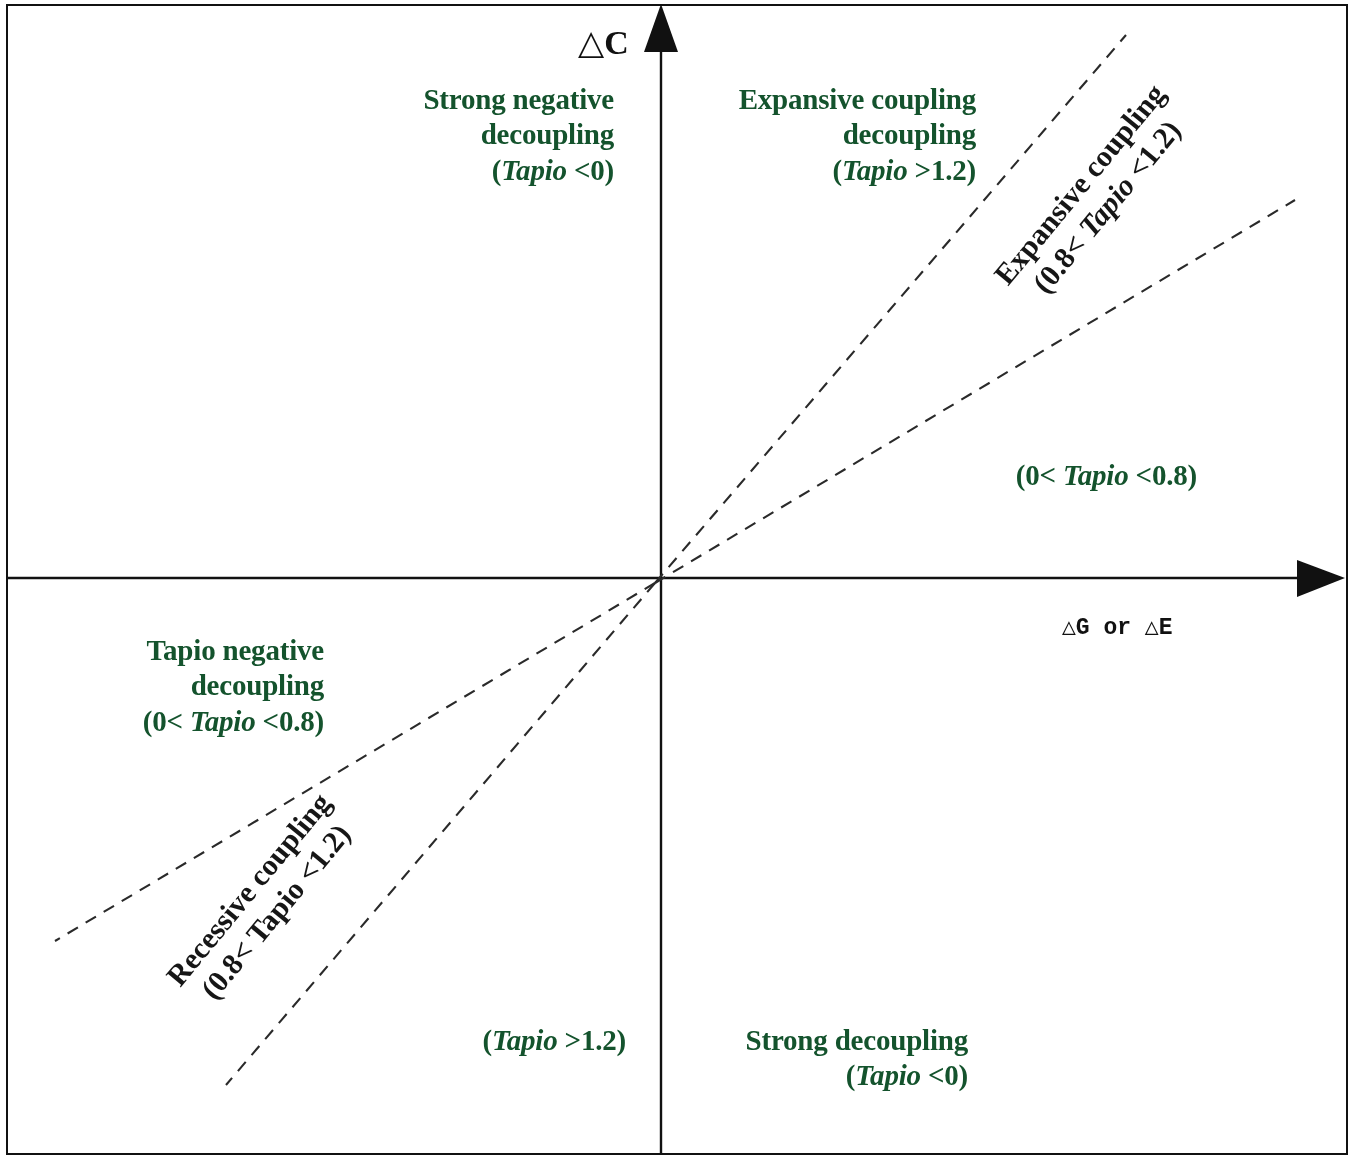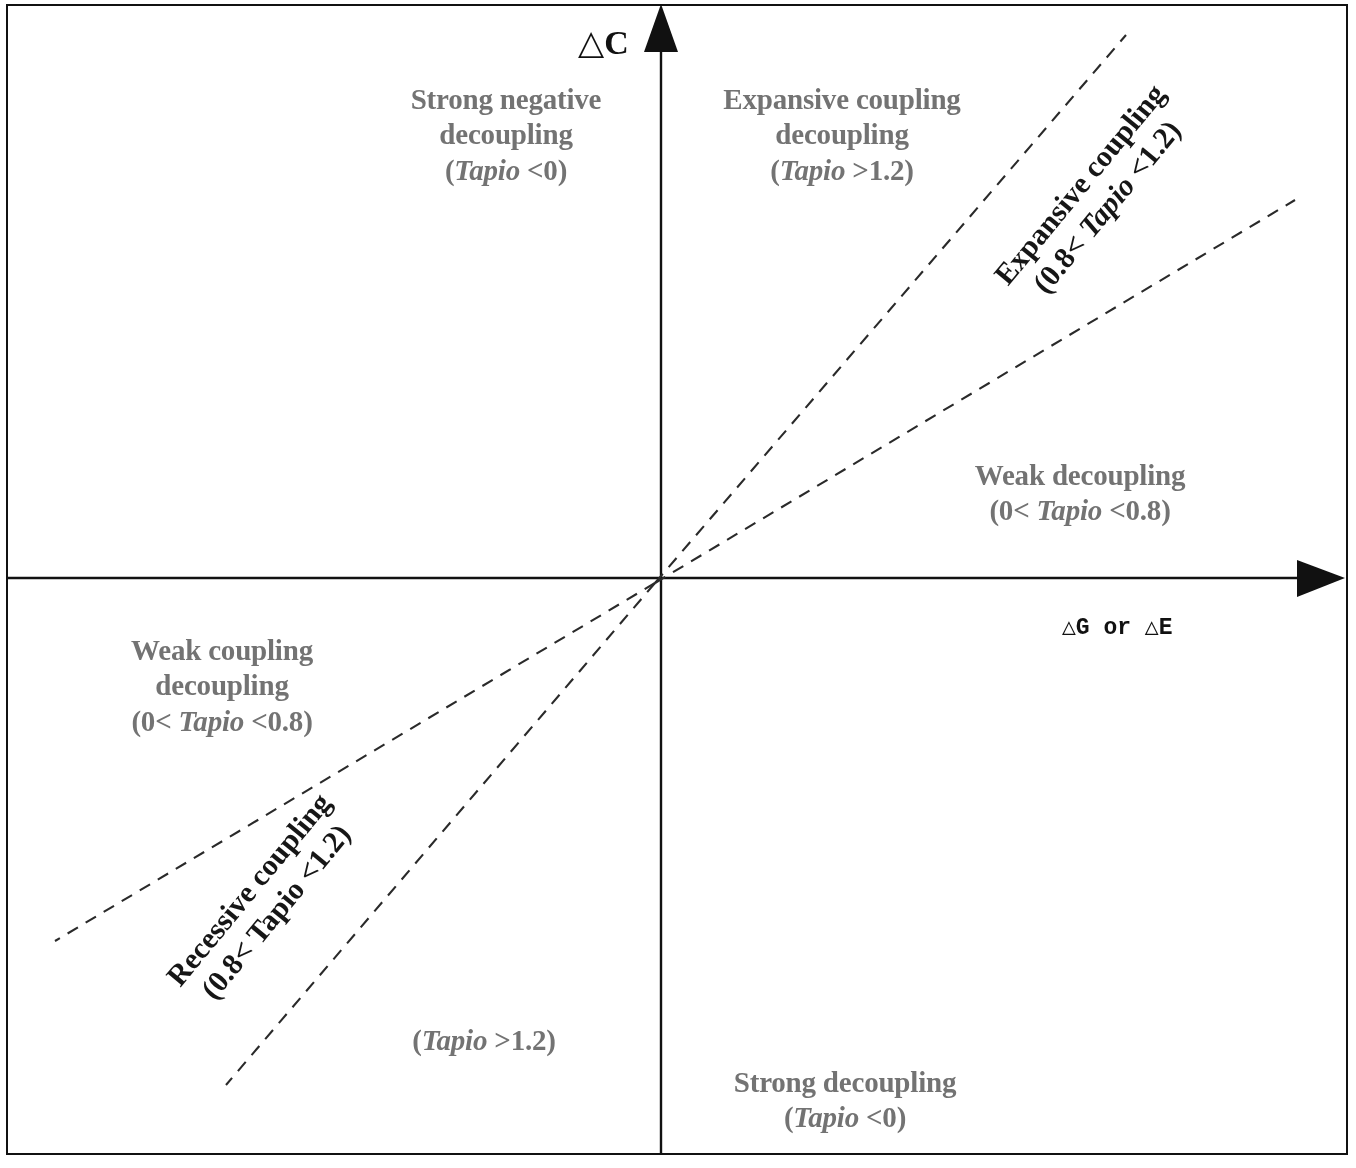--- a/index.html
+++ b/index.html
@@ -27,22 +27,22 @@
   #axes-svg {
     position: absolute;
     left: 0;
     top: 0;
     width: 1356px;
     height: 1168px;
   }
   .qlabel {
     position: absolute;
     font-weight: bold;
-    color: #737373;
-    text-align: center;
+    color: #14532d;
+    text-align: right;
     line-height: 1.22;
     letter-spacing: -0.2px;
     white-space: nowrap;
   }
   .qlabel .ln {
     display: block;
   }
   .tapio {
     font-style: italic;
   }
@@ -64,21 +64,21 @@
   .rot-label .ln {
     display: block;
   }
 
   
   #lbl-strong-negative-decoupling { left: 398px;  top: 82px;  width: 216px; font-size: 29px; }
   #lbl-expansive-negative-decoupling { left: 708px; top: 82px; width: 268px; font-size: 29px; }
   #lbl-weak-decoupling { left: 963px; top: 458px; width: 234px; font-size: 29px; }
   #lbl-weak-negative-decoupling { left: 120px; top: 633px; width: 204px; font-size: 29px; }
   #lbl-recessive-decoupling { left: 342px; top: 1023px; width: 284px; font-size: 29px; }
-  #lbl-strong-decoupling { left: 722px; top: 1065px; width: 246px; font-size: 29px; }
+  #lbl-strong-decoupling { left: 722px; top: 1023px; width: 246px; font-size: 29px; }
 
   
   #axis-y-name { left: 578px; top: 22px; font-size: 34px; }
   #axis-x-name { left: 1062px; top: 613px; font-size: 23px; font-family: Liberation Mono, monospace; }
 
   
   #lbl-expansive-coupling {
     left: 958px; top: 160px; width: 270px; font-size: 30px;
     transform: rotate(-50.5deg);
   }
@@ -127,26 +127,25 @@
     <span class="ln"><span>(</span><span class="tapio">Tapio</span><span> &lt;0)</span></span>
   </div>
 
   <div class="qlabel" id="lbl-expansive-negative-decoupling">
     <span class="ln">Expansive coupling</span>
     <span class="ln">decoupling</span>
     <span class="ln"><span>(</span><span class="tapio">Tapio</span><span> &gt;1.2)</span></span>
   </div>
 
   <div class="qlabel" id="lbl-weak-decoupling">
-    <span class="ln">Weak decoupling</span>
     <span class="ln"><span>(0&lt; </span><span class="tapio">Tapio</span><span> &lt;0.8)</span></span>
   </div>
 
   <div class="qlabel" id="lbl-weak-negative-decoupling">
-    <span class="ln">Weak coupling</span>
+    <span class="ln">Tapio negative</span>
     <span class="ln">decoupling</span>
     <span class="ln"><span>(0&lt; </span><span class="tapio">Tapio</span><span> &lt;0.8)</span></span>
   </div>
 
   <div class="qlabel" id="lbl-recessive-decoupling">
     <span class="ln"><span>(</span><span class="tapio">Tapio</span><span> &gt;1.2)</span></span>
   </div>
 
   <div class="qlabel" id="lbl-strong-decoupling">
     <span class="ln">Strong decoupling</span>

